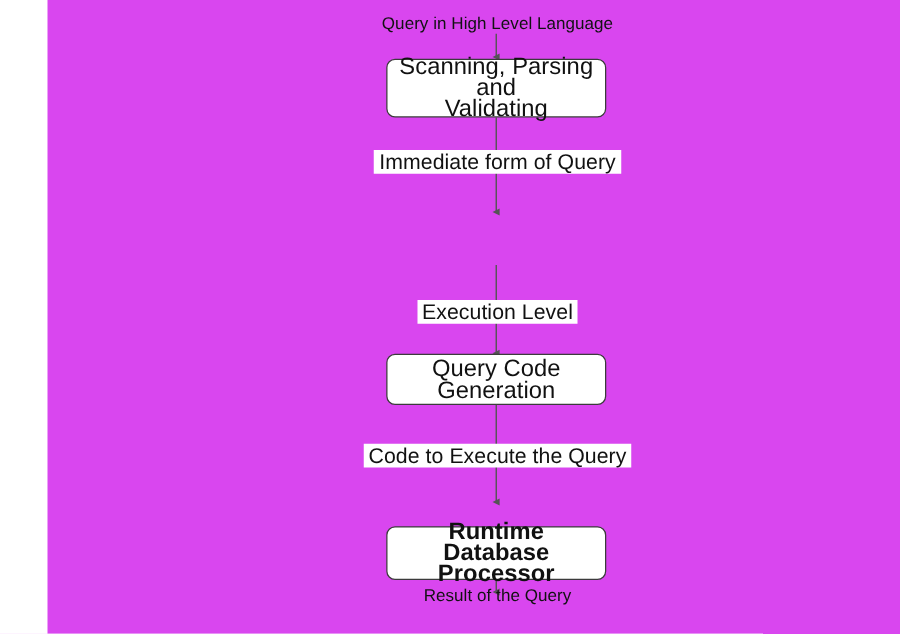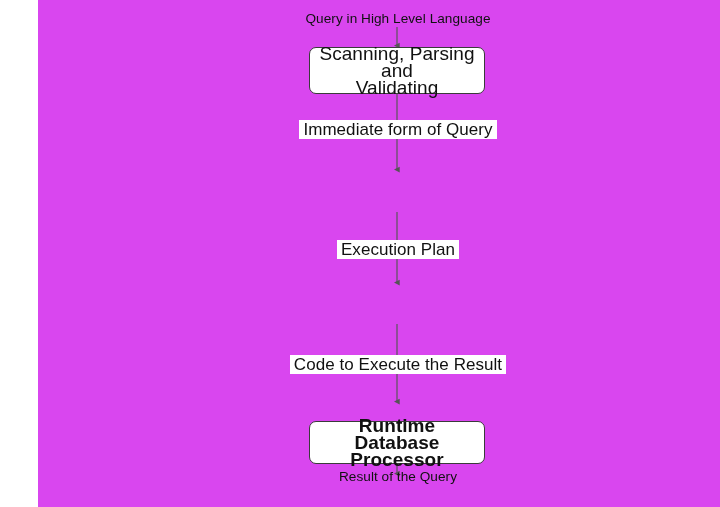--- a/index.html
+++ b/index.html
@@ -108,26 +108,29 @@
     <span class="node-label">Scanning, Parsing and
 Validating</span>
   </div>
 
   <div class="edge-label" style="top:121px;">
     <span>Immediate form of Query</span>
   </div>
 
 
   <div class="edge-label" style="top:241px;">
-    <span>Execution Plan</span>
+    <span>Execution Level</span>
   </div>
 
+  <div class="node-box" style="top:283px; height:41px;">
+    <span class="node-label">Query Code Generation</span>
+  </div>
 
   <div class="edge-label" style="top:356px;">
-    <span>Code to Execute the Result</span>
+    <span>Code to Execute the Query</span>
   </div>
 
   <div class="node-box" style="top:421px; height:43px;font-weight:bold;">
     <span class="node-label">Runtime Database
 Processor</span>
   </div>
 
   <div class="terminal-label" style="top:468px;">
     <span>Result of the Query</span>
   </div>

